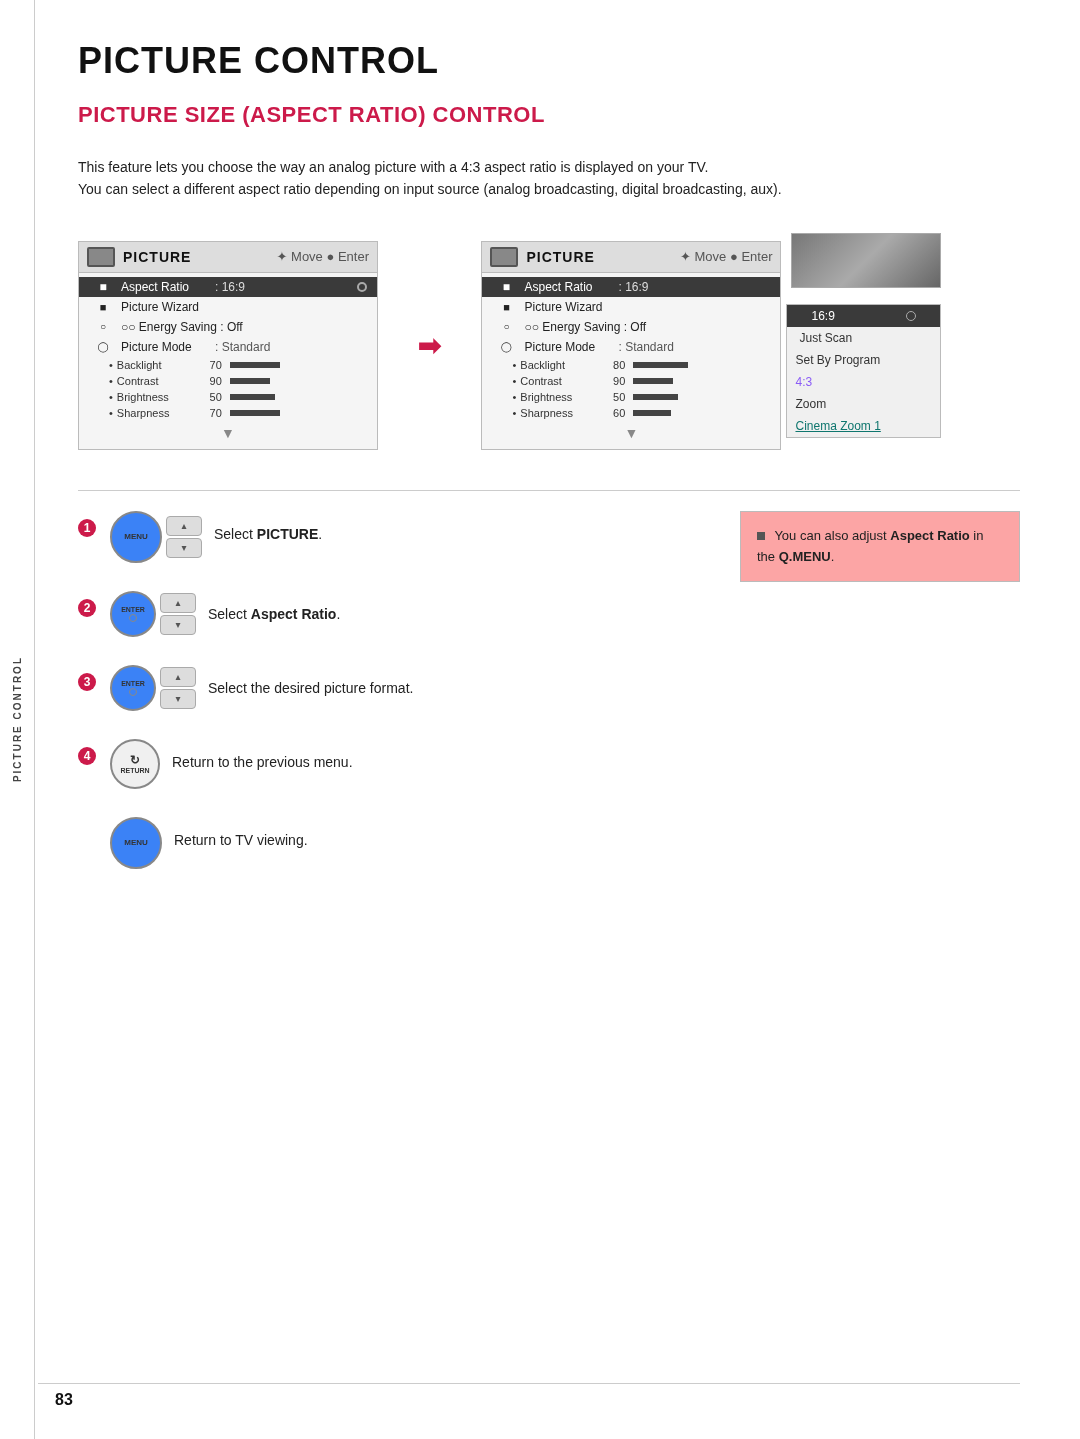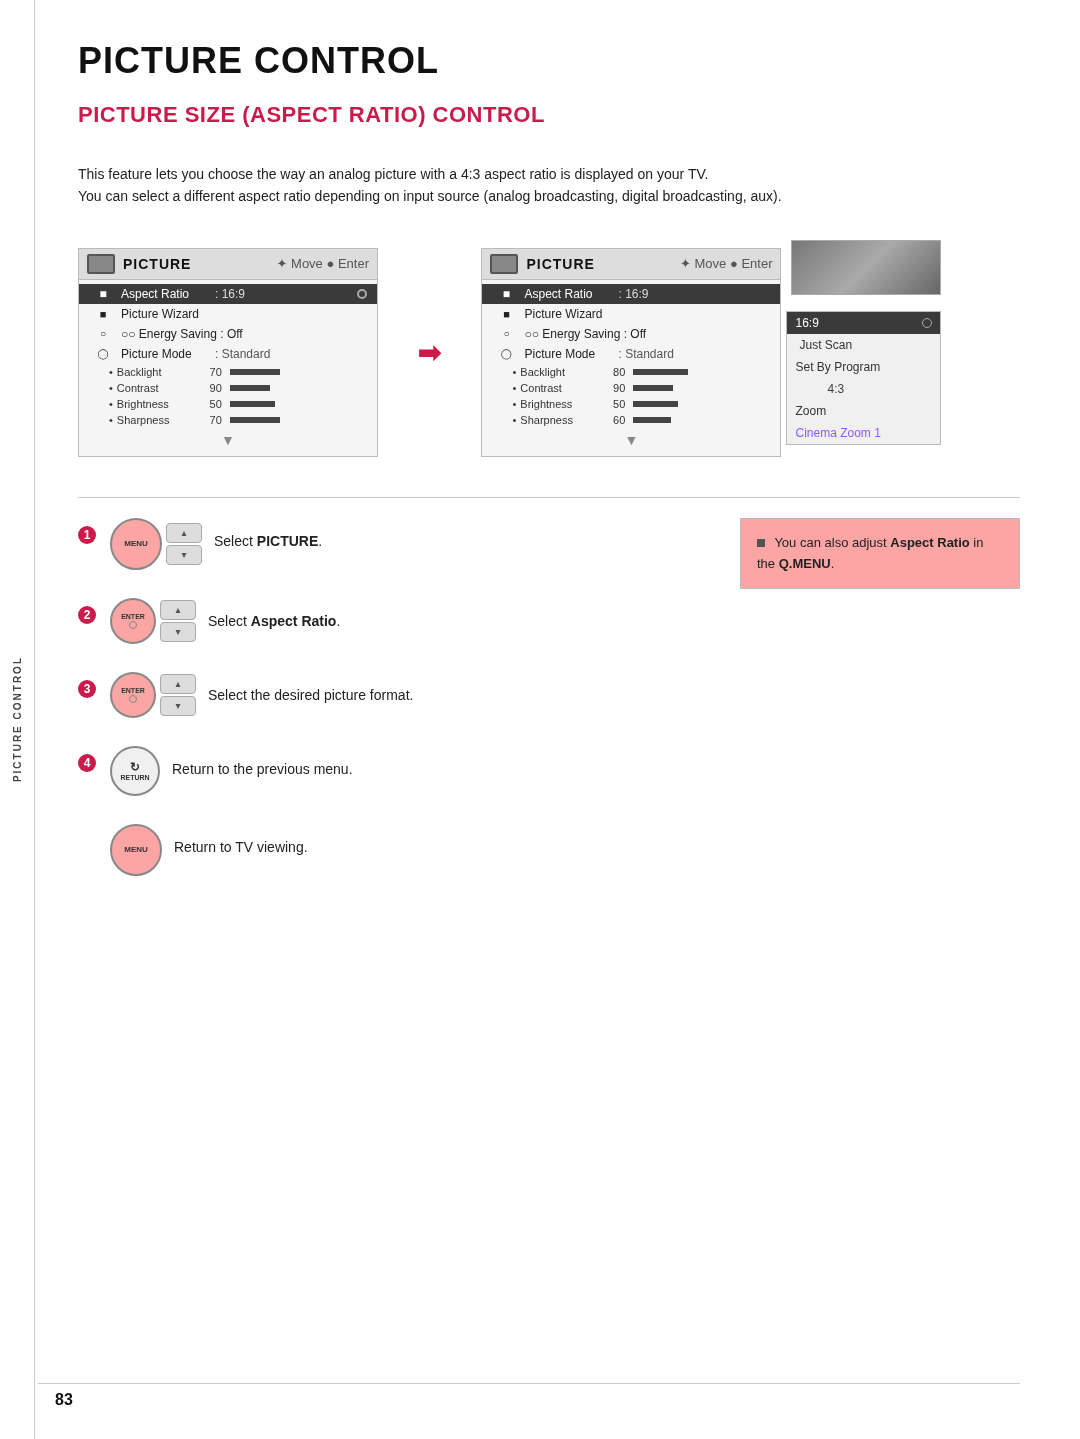--- a/index.html
+++ b/index.html
@@ -23,21 +23,21 @@
       font-weight: 900;
       color: #111;
       margin-bottom: 20px;
       letter-spacing: 1px;
     }
 
     .sub-title {
       font-size: 22px;
       font-weight: 700;
       color: #cc1a4a;
-      margin-bottom: 35px;
+      margin-bottom: 28px;
       letter-spacing: 0.5px;
     }
 
     .description {
       font-size: 14px;
       line-height: 1.6;
       color: #222;
       margin-bottom: 40px;
       max-width: 860px;
     }
@@ -204,21 +204,21 @@
       align-items: center;
       gap: 4px;
       flex-shrink: 0;
     }
 
     .btn-circle {
       width: 48px;
       height: 48px;
       border-radius: 50%;
       border: 2px solid #888;
-      background: #fca5a5;
+      background: #3b82f6;
       display: flex;
       align-items: center;
       justify-content: center;
       font-size: 9px;
       font-weight: bold;
       color: #333;
       position: relative;
       flex-direction: column;
     }
 
@@ -514,29 +514,29 @@
             <span class="dot-bullet">•</span>
             <span class="sub-item-label">Sharpness</span>
             <span class="sub-item-value">60</span>
             <span class="slider-bar" style="width:38px;"></span>
           </div>
           <div style="text-align:center;padding:4px;font-size:14px;color:#888;">▼</div>
         </div>
       </div>
 
       <div style="position:absolute;right:-160px;top:63px;width:155px;background:#f0f0f0;border:1px solid #bbb;font-size:12px;z-index:10;">
-        <div style="background:#3a3a3a;color:#fff;padding:4px 8px;display:flex;align-items:center;justify-content:space-between;">
+        <div style="background:#3a3a3a;color:#fff;padding:4px 24px;display:flex;align-items:center;justify-content:space-between;">
           <span>16:9</span>
           <span style="border:1px solid #aaa;border-radius:50%;width:10px;height:10px;display:inline-block;"></span>
         </div>
         <div style="padding:4px 12px;color:#333;">Just Scan</div>
         <div style="padding:4px 8px;color:#333;">Set By Program</div>
-        <div style="padding:4px 8px;color:#404040;margin-left:32px;">4:3</div>
+        <div style="padding:4px 8px;color:#8b5cf6;">4:3</div>
         <div style="padding:4px 8px;color:#333;">Zoom</div>
-        <div style="padding:4px 8px;color:#8b5cf6;">Cinema Zoom 1</div>
+        <div style="padding:4px 8px;color:#0f766e;text-decoration:underline;">Cinema Zoom 1</div>
       </div>
     </div>
   </div>
 
   <div class="steps-divider"></div>
 
   <div class="steps-area">
     <div class="steps-left">
 
       <div class="step-row">

